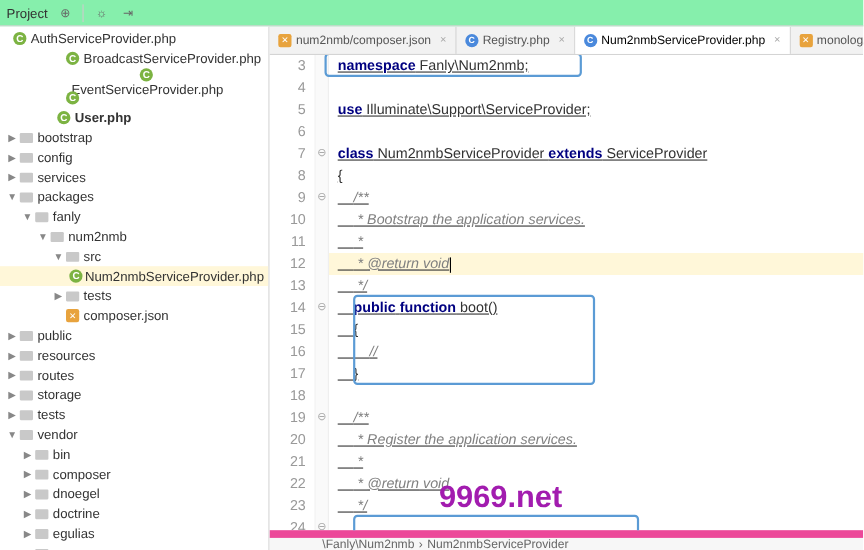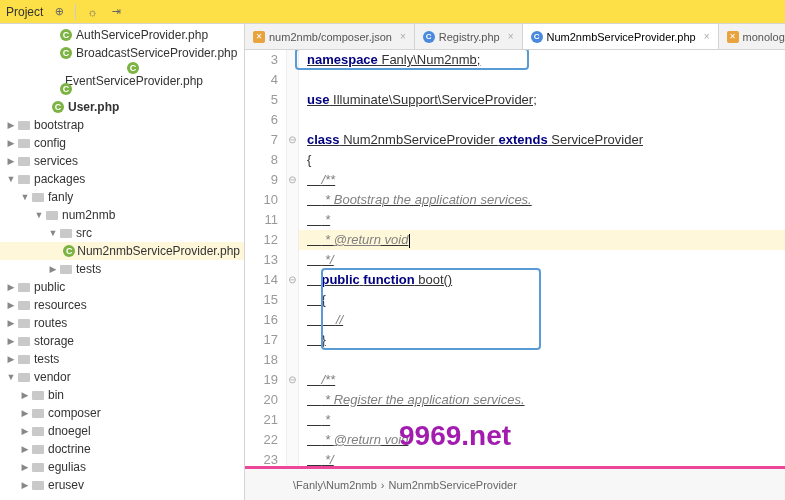--- a/index.html
+++ b/index.html
@@ -1,17 +1,17 @@
 <!DOCTYPE html>
 <html><head>
 <meta charset="utf-8">
 <style>
 * { margin: 0; padding: 0; box-sizing: border-box; font-family: -apple-system, "Segoe UI", sans-serif; }
 body { width: 785px; height: 500px; background: #fff; overflow: hidden; display: flex; flex-direction: column; font-size: 12px; color: #333; }
-.toolbar { height: 24px; background: #fde047; border-bottom: 1px solid #d4d4d4; display: flex; align-items: center; padding: 0 6px; gap: 8px; }
+.toolbar { height: 24px; background: #86efac; border-bottom: 1px solid #d4d4d4; display: flex; align-items: center; padding: 0 6px; gap: 8px; }
 .toolbar .sep { width: 1px; height: 16px; background: #ccc; }
 .tool-icon { width: 16px; height: 16px; display: flex; align-items: center; justify-content: center; color: #666; font-size: 11px; }
 .main { flex: 1; display: flex; overflow: hidden; }
 .sidebar { width: 245px; background: #fff; border-right: 1px solid #d4d4d4; overflow: hidden; }
 .tree { padding: 2px 0; }
 .tree-item { display: flex; align-items: center; height: 18px; padding-right: 4px; white-space: nowrap; cursor: pointer; }
 .tree-item.selected { background: #fff7d9; }
 .tree-item .arrow { width: 10px; text-align: center; color: #888; font-size: 9px; }
 .tree-item .icon { width: 16px; height: 16px; display: inline-flex; align-items: center; justify-content: center; margin-right: 2px; }
 .tree-item .icon.php::before { content: "C"; display: inline-flex; align-items: center; justify-content: center; width: 12px; height: 12px; background: #7cb342; color: #fff; border-radius: 50%; font-size: 9px; font-weight: bold; }
@@ -32,38 +32,38 @@
 .marks .mk { height: 20px; display: flex; align-items: center; justify-content: center; color: #aaa; font-size: 10px; }
 .code { flex: 1; padding-left: 8px; position: relative; }
 .code .line { height: 20px; white-space: pre; text-decoration: underline; }
 .kw { color: #000080; font-weight: bold; }
 .cm { color: #808080; font-style: italic; }
 .doc { color: #808080; font-style: italic; }
 .doc .tag { font-style: italic; text-decoration: underline; }
 .hl-line { background: #fff7d9; position: absolute; left: 0; right: 0; height: 20px; z-index: -1; }
 .box { border: 2px solid #5b9bd5; border-radius: 4px; position: absolute; z-index: 5; pointer-events: none; }
 .watermark { position: absolute; bottom: 20px; left: 100px; color: #a21caf; font-size: 28px; font-weight: bold; z-index: 20; }
-.breadcrumb { height: 34px; border-top: 3px solid #ec4899; background: #f7f7f7; display: flex; align-items: center; font-size: 11px; color: #666; padding-left: 48px; gap: 4px; }
+.breadcrumb { height: 18px; border-top: 7px solid #ec4899; background: #f7f7f7; display: flex; align-items: center; font-size: 11px; color: #666; padding-left: 48px; gap: 4px; }
 .caret { display: inline-block; width: 1px; height: 14px; background: #000; vertical-align: middle; margin-left: 1px; }
 </style>
 </head>
 <body>
 
 <div class="toolbar">
   <span>Project</span>
   <span class="tool-icon">⊕</span>
   <span class="sep"></span>
   <span class="tool-icon">☼</span>
   <span class="tool-icon">⇥</span>
 </div>
 
 <div class="main">
   <div class="sidebar">
     <div class="tree" id="tree">
-        <div class="tree-item" style="padding-left: 48px; text-align: right;">
+        <div class="tree-item" style=" text-align: right;">
           <span class="arrow"></span>
           <span class="icon php"></span>
           <span>AuthServiceProvider.php</span>
         </div>
         <div class="tree-item" style="padding-left: 48px;">
           <span class="arrow"></span>
           <span class="icon php"></span>
           <span>BroadcastServiceProvider.php</span>
         </div>
         <div class="tree-item" style="padding-left: 28px; flex-direction: column;">
@@ -117,20 +117,25 @@
         </div>
         <div class="tree-item selected" style="padding-left: 62px;">
           <span class="arrow"></span>
           <span class="icon php"></span>
           <span>Num2nmbServiceProvider.php</span>
         </div>
         <div class="tree-item" style="padding-left: 48px;">
           <span class="arrow">▶</span>
           <span class="icon folder"></span>
           <span>tests</span>
+        </div>
+        <div class="tree-item" style="padding-left: 48px;">
+          <span class="arrow"></span>
+          <span class="icon json"></span>
+          <span>composer.json</span>
         </div>
         <div class="tree-item" style="padding-left: 6px;">
           <span class="arrow">▶</span>
           <span class="icon folder"></span>
           <span>public</span>
         </div>
         <div class="tree-item" style="padding-left: 6px;">
           <span class="arrow">▶</span>
           <span class="icon folder"></span>
           <span>resources</span>

